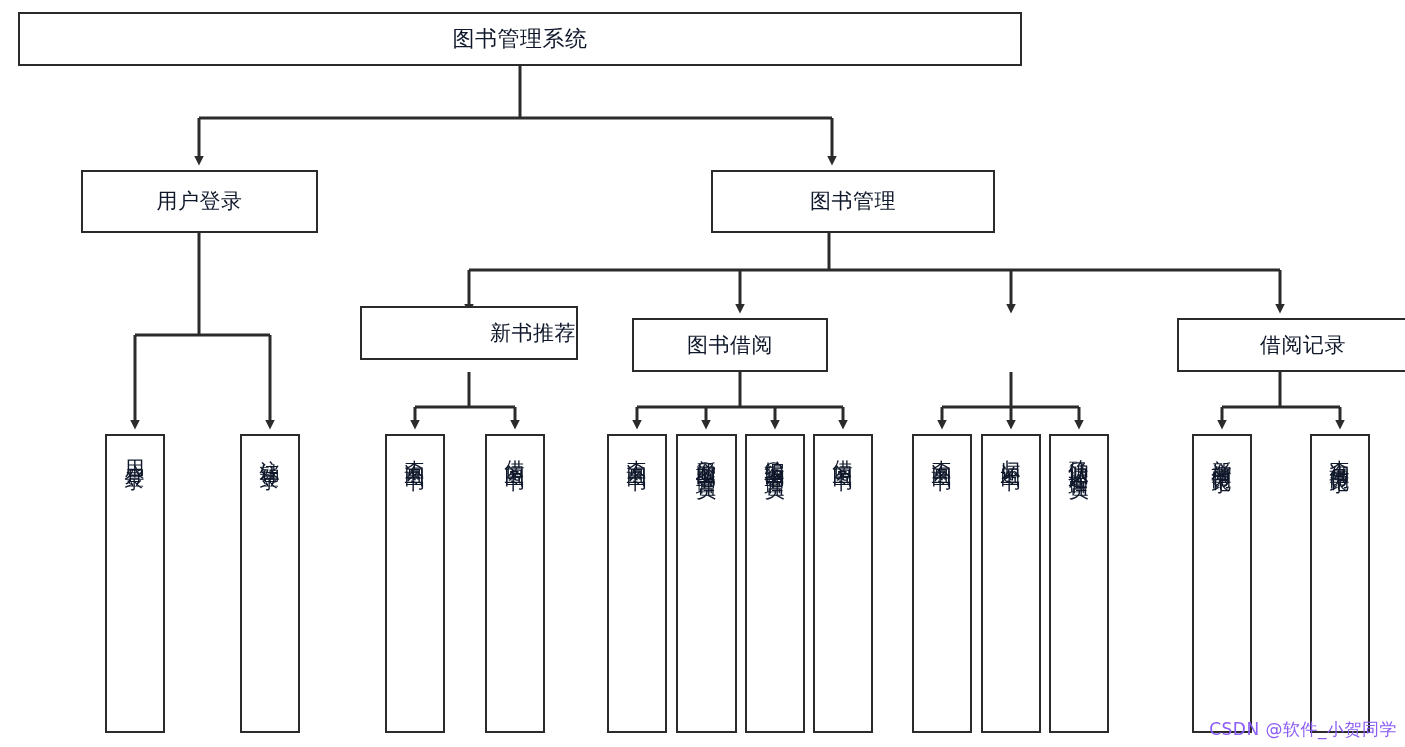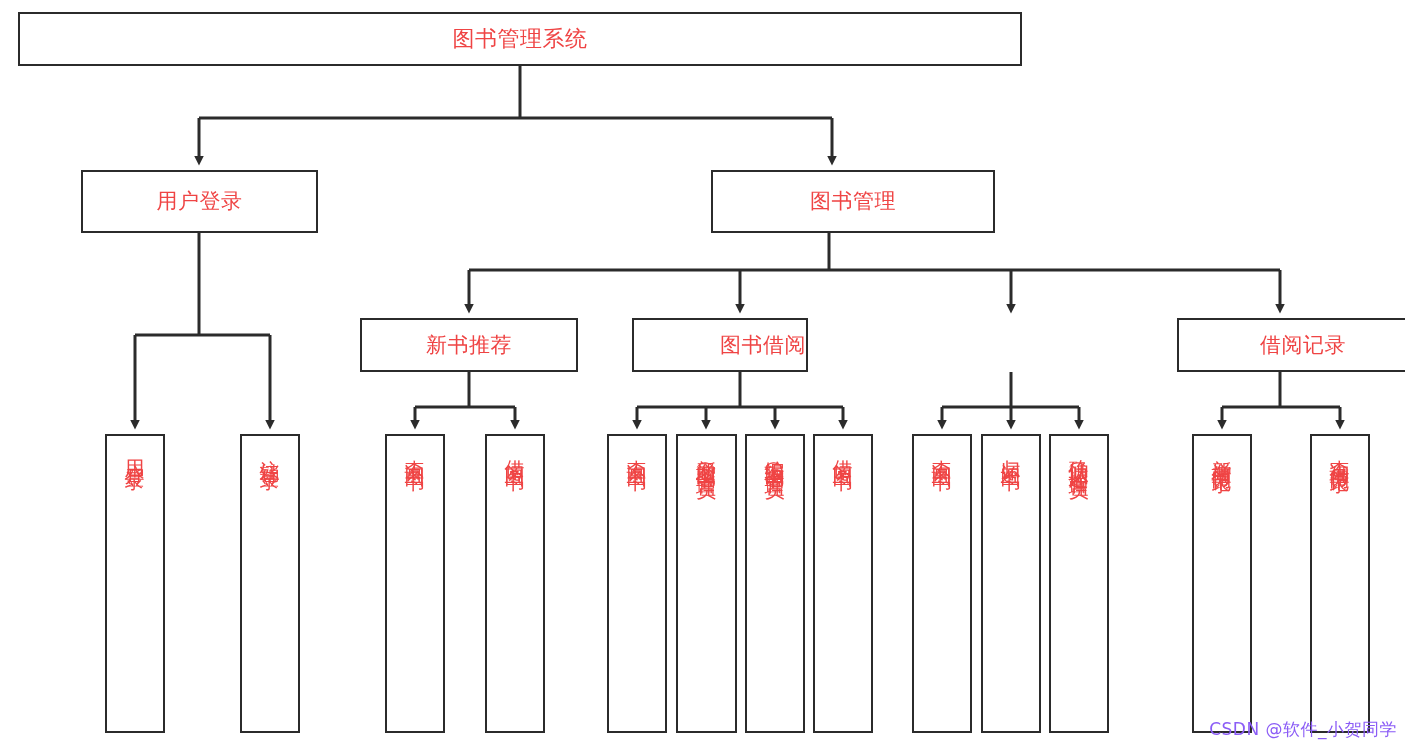--- a/index.html
+++ b/index.html
@@ -25,21 +25,21 @@
     height: 747px;
   }
   .node {
     position: absolute;
     box-sizing: border-box;
     border: 2px solid #2b2b2b;
     background: #ffffff;
     display: flex;
     align-items: center;
     justify-content: center;
-    color: #ef4444;
+    color: #0f172a;
   }
   .node .label {
     display: block;
     text-align: center;
     line-height: 1.18;
     letter-spacing: 0.5px;
   }
   
   .node.horiz .label {
     font-size: 21px;
@@ -134,24 +134,24 @@
     <span class="label">图书管理系统</span>
   </div>
 
   <div class="node horiz" style="left:81px; top:170px; width:237px; height:63px;">
     <span class="label">用户登录</span>
   </div>
   <div class="node horiz" style="left:711px; top:170px; width:284px; height:63px;">
     <span class="label">图书管理</span>
   </div>
 
-  <div class="node horiz" style="left:360px; top:318px; width:218px; height:54px;">
+  <div class="node horiz" style="left:360px; top:306px; width:218px; height:54px;justify-content:flex-end;">
     <span class="label">新书推荐</span>
   </div>
-  <div class="node horiz" style="left:632px; top:318px; width:176px; height:54px;justify-content:flex-end;">
+  <div class="node horiz" style="left:632px; top:318px; width:196px; height:54px;">
     <span class="label">图书借阅</span>
   </div>
   <div class="node horiz" style="left:1177px; top:318px; width:252px; height:54px;">
     <span class="label">借阅记录</span>
   </div>
 
   <div class="node vert" style="left:105px; top:434px; width:60px; height:299px;">
     <span class="label">用户登录</span>
   </div>
   <div class="node vert" style="left:240px; top:434px; width:60px; height:299px;">

